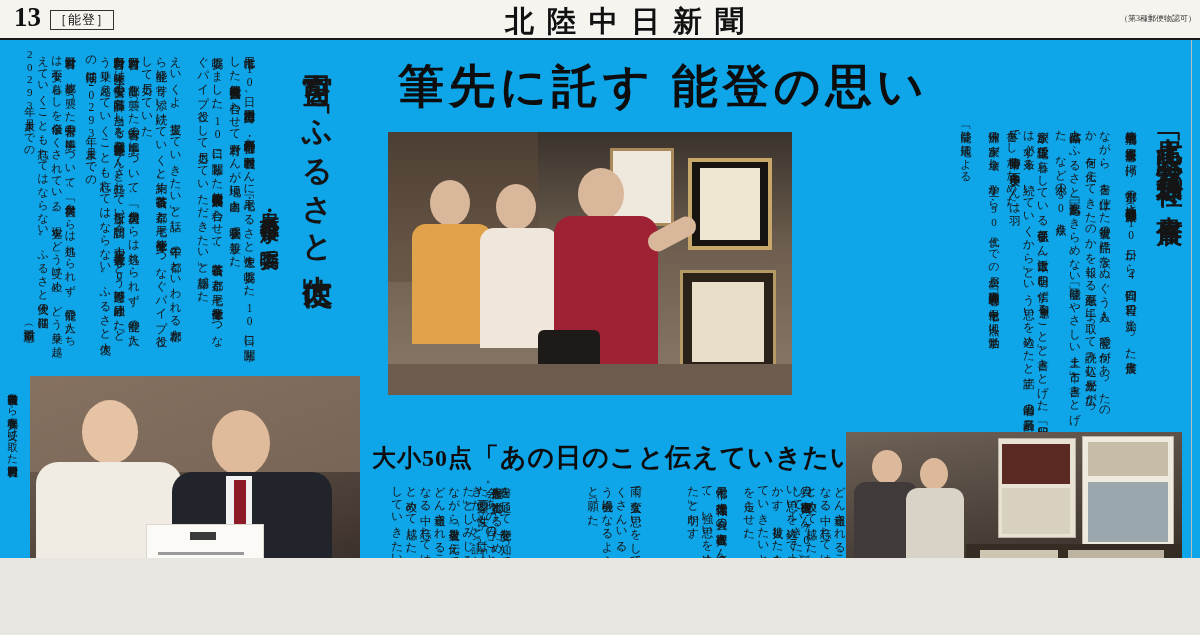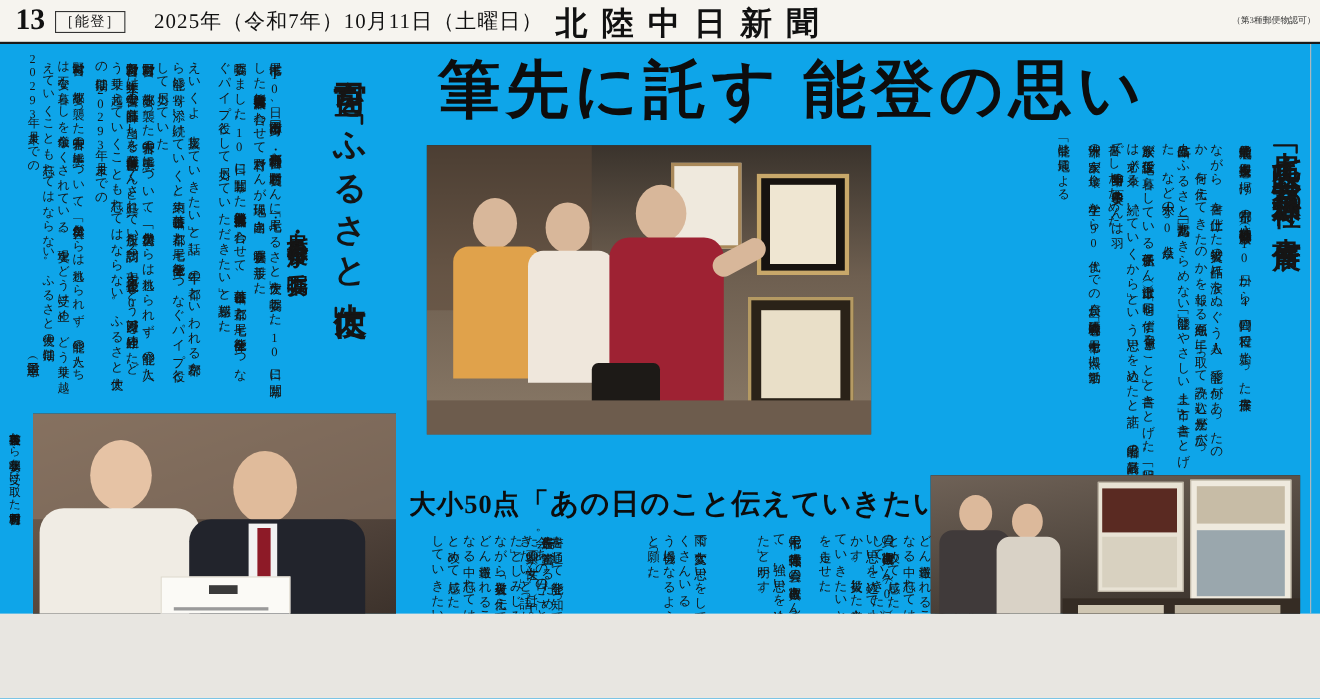--- a/index.html
+++ b/index.html
@@ -56,24 +56,24 @@
     writing-mode: vertical-rl;
     text-orientation: upright;
     font-family: "Liberation Serif", serif;
     color: #151515;
     line-height: 1.18;
     letter-spacing: 1px;
   }
 
   
   .main-headline {
-    position: absolute; left: 398px; top: 44px; width: 560px; height: 84px;
-    font-size: 57px; font-weight: bold; color: #0d0d0d;
+    position: absolute; left: 398px; top: 56px; width: 560px; height: 84px;
+    font-size: 46px; font-weight: bold; color: #0d0d0d;
     letter-spacing: 5px;
-    text-align: right;
+    text-align: left;
     font-family: "Liberation Serif", serif;
     white-space: nowrap;
   }
 
   
   .right-headline {
     position: absolute; right: 16px; top: 118px; height: 330px;
     font-size: 26px; font-weight: bold; letter-spacing: 3px;
   }
 
@@ -139,21 +139,20 @@
   .blob { position: absolute; border-radius: 50%; }
 </style>
 </head>
 <body>
 
 <div id="page">
 
   <div class="masthead">
     <div class="page-num">13</div>
     <div class="region-tag">［能登］</div>
-    <div class="date-line">2025年（令和7年）10月11日（土曜日）</div>
     <div class="paper-name">北陸中日新聞</div>
     <div class="edition-mark">（第3種郵便物認可）</div>
   </div>
   <div class="right-rule"></div>
 
   <div class="main-headline">筆先に託す 能登の思い</div>
 
   <div class="right-headline vt">七尾「映・心会」京都・八坂神社で書作展</div>
 
   <div class="rcol vt" style="right:62px; top:122px;">能登半島地震の復興支援祈念を掲げ、京都市の八坂神社（祇園・常磐新殿）で10日から4日間の日程で始まった書作展。</div>

